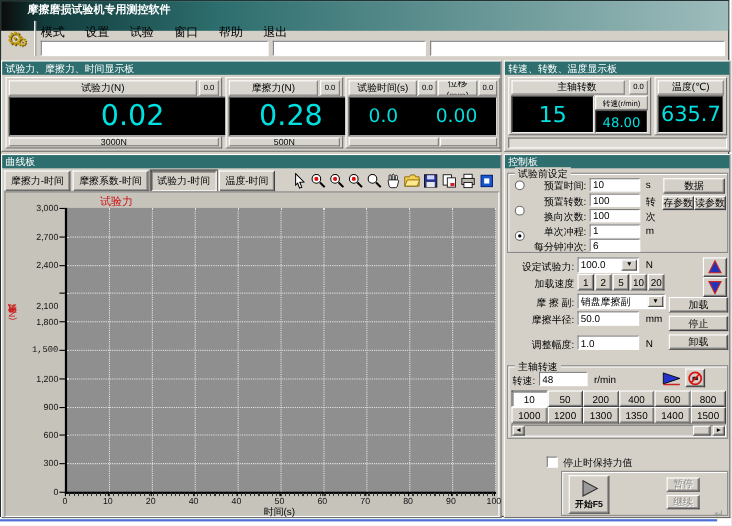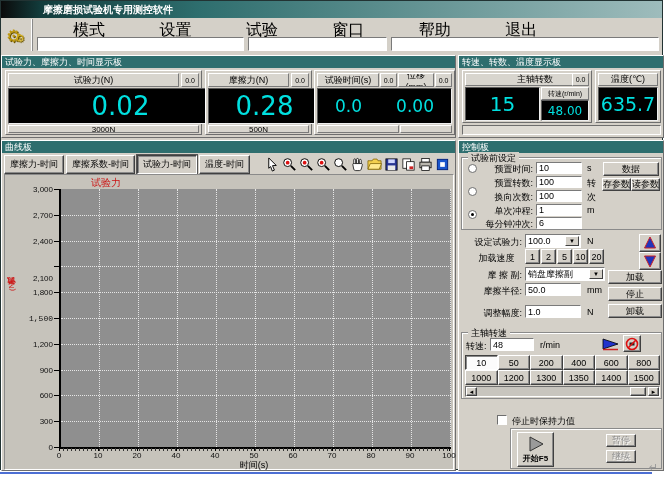--- a/index.html
+++ b/index.html
@@ -6,24 +6,24 @@
   body{width:665px;height:478px;background:#ffffff;font-family:"Liberation Sans","DejaVu Sans",sans-serif;overflow:hidden;position:relative;}
   .win{position:absolute;left:0;top:0;width:663px;height:470px;background:#d4d0c8;border:1px solid #233;box-sizing:border-box;}
   .abs{position:absolute;box-sizing:border-box;}
   
   .raised{border:1px solid;border-color:#ffffff #6e6e6e #6e6e6e #ffffff;background:#d4d0c8;}
   .sunken{border:1px solid;border-color:#6e6e6e #ffffff #ffffff #6e6e6e;background:#d4d0c8;}
   .btn3d{border:1px solid;border-color:#ffffff #404040 #404040 #ffffff;box-shadow:inset -1px -1px 0 #8a8a8a;background:#d4d0c8;font-size:9px;color:#000;display:flex;align-items:center;justify-content:center;cursor:default;}
   .edit{border:1px solid;border-color:#7a7a7a #ffffff #ffffff #7a7a7a;background:#ffffff;font-size:9px;font-family:"Liberation Sans","DejaVu Sans",sans-serif;padding:0 2px;box-sizing:border-box;color:#000;}
   input.edit{outline:none;}
   
-  .titlebar{left:0;top:0;width:100%;height:17px;background:linear-gradient(90deg,#0b0b0b 0%,#123c3c 6%,#2e6e6e 30%,#9ebcbc 100%);color:#fff;font-size:10px;font-weight:bold;line-height:17px;padding-left:42px;}
+  .titlebar{left:0;top:0;width:100%;height:27px;background:linear-gradient(90deg,#0b0b0b 0%,#123c3c 6%,#2e6e6e 30%,#9ebcbc 100%);color:#fff;font-size:10px;font-weight:bold;line-height:17px;padding-left:24px;}
   .phdr{background:#2e6e6e;color:#fff;font-size:9px;line-height:12px;height:12px;padding-left:3px;overflow:hidden;}
   
-  .menuitem{display:inline-block;font-size:16px;color:#000;margin-right:14px;margin-left:36px;}
+  .menuitem{display:inline-block;font-size:11px;color:#000;margin-right:14px;}
   .statusfield{height:14px;}
   
   .cellhdr{border:1px solid;border-color:#ffffff #7a7a7a #7a7a7a #ffffff;background:#d8d5ce;font-size:9px;text-align:center;overflow:hidden;color:#000;display:flex;align-items:center;justify-content:center;}
   .lcd{background:#000;border:1px solid;border-color:#5a5a5a #eee #eee #5a5a5a;color:#00e0e0;display:flex;align-items:center;justify-content:center;font-family:"DejaVu Sans","Liberation Sans",sans-serif;}
   
   .charttab{height:17px;padding:0 5px;font-size:9px;}
   .charttab.active{border-color:#404040 #ffffff #ffffff #404040;box-shadow:inset 1px 1px 0 #8a8a8a, 0 0 0 1px #555;}
   #chart-canvas{background:#c6c3bb;border:1px solid;border-color:#8a8a8a #fff #fff #8a8a8a;}
   #plot{position:absolute;left:54px;top:14px;width:390px;height:258px;background:#8f8f8f;border-left:2px solid #000;border-bottom:2px solid #000;overflow:hidden;}
   .hgrid{position:absolute;left:0;width:100%;height:0;border-top:1px dotted #e6e6e6;}
@@ -102,21 +102,21 @@
       </div>
       <div class="abs cellhdr" style="left:2px;top:54px;width:82px;height:8px;"></div>
       <div class="abs cellhdr" style="left:85px;top:54px;width:52px;height:8px;"></div>
     </div>
   </div>
 
   <div class="abs raised" style="left:457px;top:54px;width:206px;height:83px;">
     <div class="abs phdr" style="left:0;top:0;width:100%;">转速、转数、温度显示板</div>
 
     <div class="abs raised" style="left:3px;top:14px;width:130px;height:53px;">
-      <div class="abs cellhdr" style="left:2px;top:2px;width:124px;height:13px;padding-left:16px;">主轴转数</div>
+      <div class="abs cellhdr" style="left:2px;top:2px;width:103px;height:13px;padding-left:16px;">主轴转数</div>
       <div class="abs cellhdr" style="left:109px;top:2px;width:17px;height:13px;font-size:7px;">0.0</div>
       <div class="abs lcd" style="left:2px;top:16px;width:75px;height:34px;font-size:20px;">15</div>
       <div class="abs cellhdr" style="left:78px;top:16px;width:48px;height:13px;font-size:7px;">转速(r/min)</div>
       <div class="abs lcd" style="left:78px;top:29px;width:48px;height:21px;font-size:12px;">48.00</div>
     </div>
 
     <div class="abs raised" style="left:136px;top:14px;width:66px;height:53px;">
       <div class="abs cellhdr" style="left:2px;top:2px;width:60px;height:13px;">温度(℃)</div>
       <div class="abs lcd" style="left:2px;top:16px;width:60px;height:34px;font-size:19px;">635.7</div>
     </div>
@@ -308,21 +308,21 @@
       <div class="abs clabel" style="left:10px;top:60px;width:61px;text-align:right;">每分钟冲次:</div>
       <input class="abs edit" style="left: 74px; top: 59px; width: 46px; height: 12px;" value="6">
       <div class="abs btn3d" style="left:141px;top:4px;width:56px;height:14px;">数据</div>
       <div class="abs btn3d" style="left:140px;top:20px;width:29px;height:13px;">存参数</div>
       <div class="abs btn3d" style="left:169px;top:20px;width:29px;height:13px;">读参数</div>
     </div>
 
     <div class="abs clabel" style="left:5px;top:95px;width:58px;text-align:right;">设定试验力:</div>
     <div class="abs edit" style="left:66px;top:93px;width:56px;height:14px;font-size:9px;line-height:12px;"><span>100.0</span><span class="combo-arrow">▼</span></div>
     <div class="abs clabel" style="left:128px;top:95px;">N</div>
-    <div class="abs clabel" style="left:12px;top:111px;width:51px;text-align:center;">加载速度</div>
+    <div class="abs clabel" style="left:12px;top:111px;width:51px;text-align:right;">加载速度</div>
     <div class="abs" style="left:66px;top:108px;display:flex;gap:1px;">
       <div class="btn3d" style="width:13px;height:13px;">1</div>
       <div class="btn3d" style="width:13px;height:13px;">2</div>
       <div class="btn3d" style="width:13px;height:13px;">5</div>
       <div class="btn3d" style="width:13px;height:13px;">10</div>
       <div class="btn3d" style="width:13px;height:13px;">20</div>
     </div>
     <div class="abs clabel" style="left:5px;top:128px;width:58px;text-align:right;">摩 擦 副:</div>
     <div class="abs edit" style="left:66px;top:126px;width:80px;height:14px;font-size:9px;line-height:12px;"><span>销盘摩擦副</span><span class="combo-arrow">▼</span></div>
     <div class="abs clabel" style="left:5px;top:144px;width:58px;text-align:right;">摩擦半径:</div>

